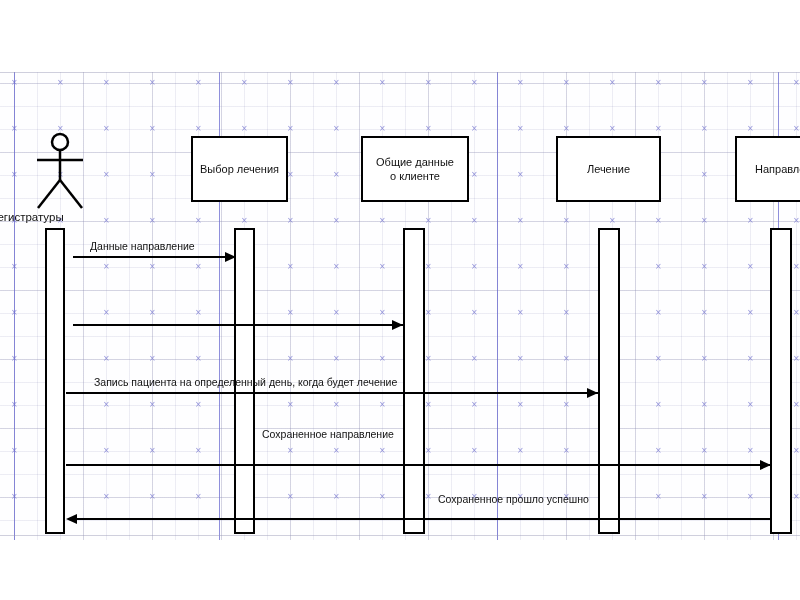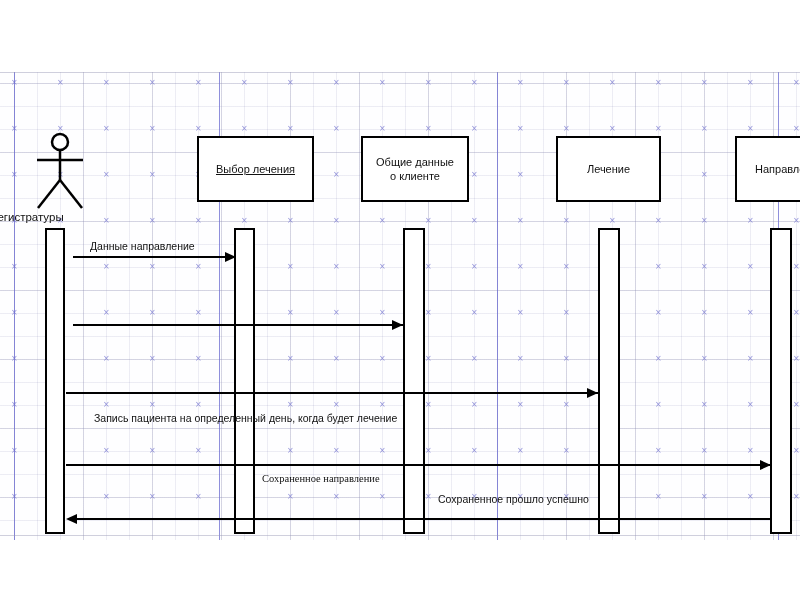--- a/index.html
+++ b/index.html
@@ -364,21 +364,21 @@
 
   <svg id="actor" viewBox="0 0 64 78">
     <circle cx="32" cy="10" r="8" fill="#ffffff" stroke="#000000" stroke-width="2.5"></circle>
     <line x1="32" y1="18" x2="32" y2="48" stroke="#000000" stroke-width="2.5"></line>
     <line x1="9" y1="28" x2="55" y2="28" stroke="#000000" stroke-width="2.5"></line>
     <line x1="32" y1="48" x2="10" y2="76" stroke="#000000" stroke-width="2.5"></line>
     <line x1="32" y1="48" x2="54" y2="76" stroke="#000000" stroke-width="2.5"></line>
   </svg>
   <div id="actor-label">ботник регистратуры</div>
 
-  <div class="lifeline-box" style="left:197px; top:136px; width:117px; height:66px;text-decoration:underline;">
+  <div class="lifeline-box" style="left:191px; top:136px; width:97px; height:66px;">
     <span>Выбор лечения</span>
   </div>
 
   <div class="lifeline-box" style="left:361px; top:136px; width:108px; height:66px; flex-direction:column;">
     <span>Общие данные</span>
     <span>о клиенте</span>
   </div>
 
   <div class="lifeline-box" style="left:556px; top:136px; width:105px; height:66px;">
     <span>Лечение</span>
@@ -400,23 +400,23 @@
 
   <div class="msg-line" style="left:73px; top:256px; width:163px;"></div>
   <div class="arrow-right" style="left:225px; top:252px;"></div>
   <div class="msg-label" style="left:90px; top:240px;">Данные направление</div>
 
   <div class="msg-line" style="left:73px; top:324px; width:330px;"></div>
   <div class="arrow-right" style="left:392px; top:320px;"></div>
 
   <div class="msg-line" style="left:66px; top:392px; width:532px;"></div>
   <div class="arrow-right" style="left:587px; top:388px;"></div>
-  <div class="msg-label" style="left:94px; top:376px;margin-top:36px;">Запись пациента на определенный день, когда будет лечение</div>
+  <div class="msg-label" style="left:94px; top:376px;">Запись пациента на определенный день, когда будет лечение</div>
 
   <div class="msg-line" style="left:66px; top:464px; width:706px;"></div>
   <div class="arrow-right" style="left:760px; top:460px;"></div>
-  <div class="msg-label" style="left:262px; top:473px;font-family:Liberation Serif, serif;">Сохраненное направление</div>
+  <div class="msg-label" style="left:262px; top:428px;">Сохраненное направление</div>
 
   <div class="msg-line" style="left:72px; top:518px; width:700px;"></div>
   <div class="arrow-left" style="left:66px; top:514px;"></div>
   <div class="msg-label" style="left:438px; top:493px;">Сохраненное прошло успешно</div>
 
 </div>
 
 </body></html>

